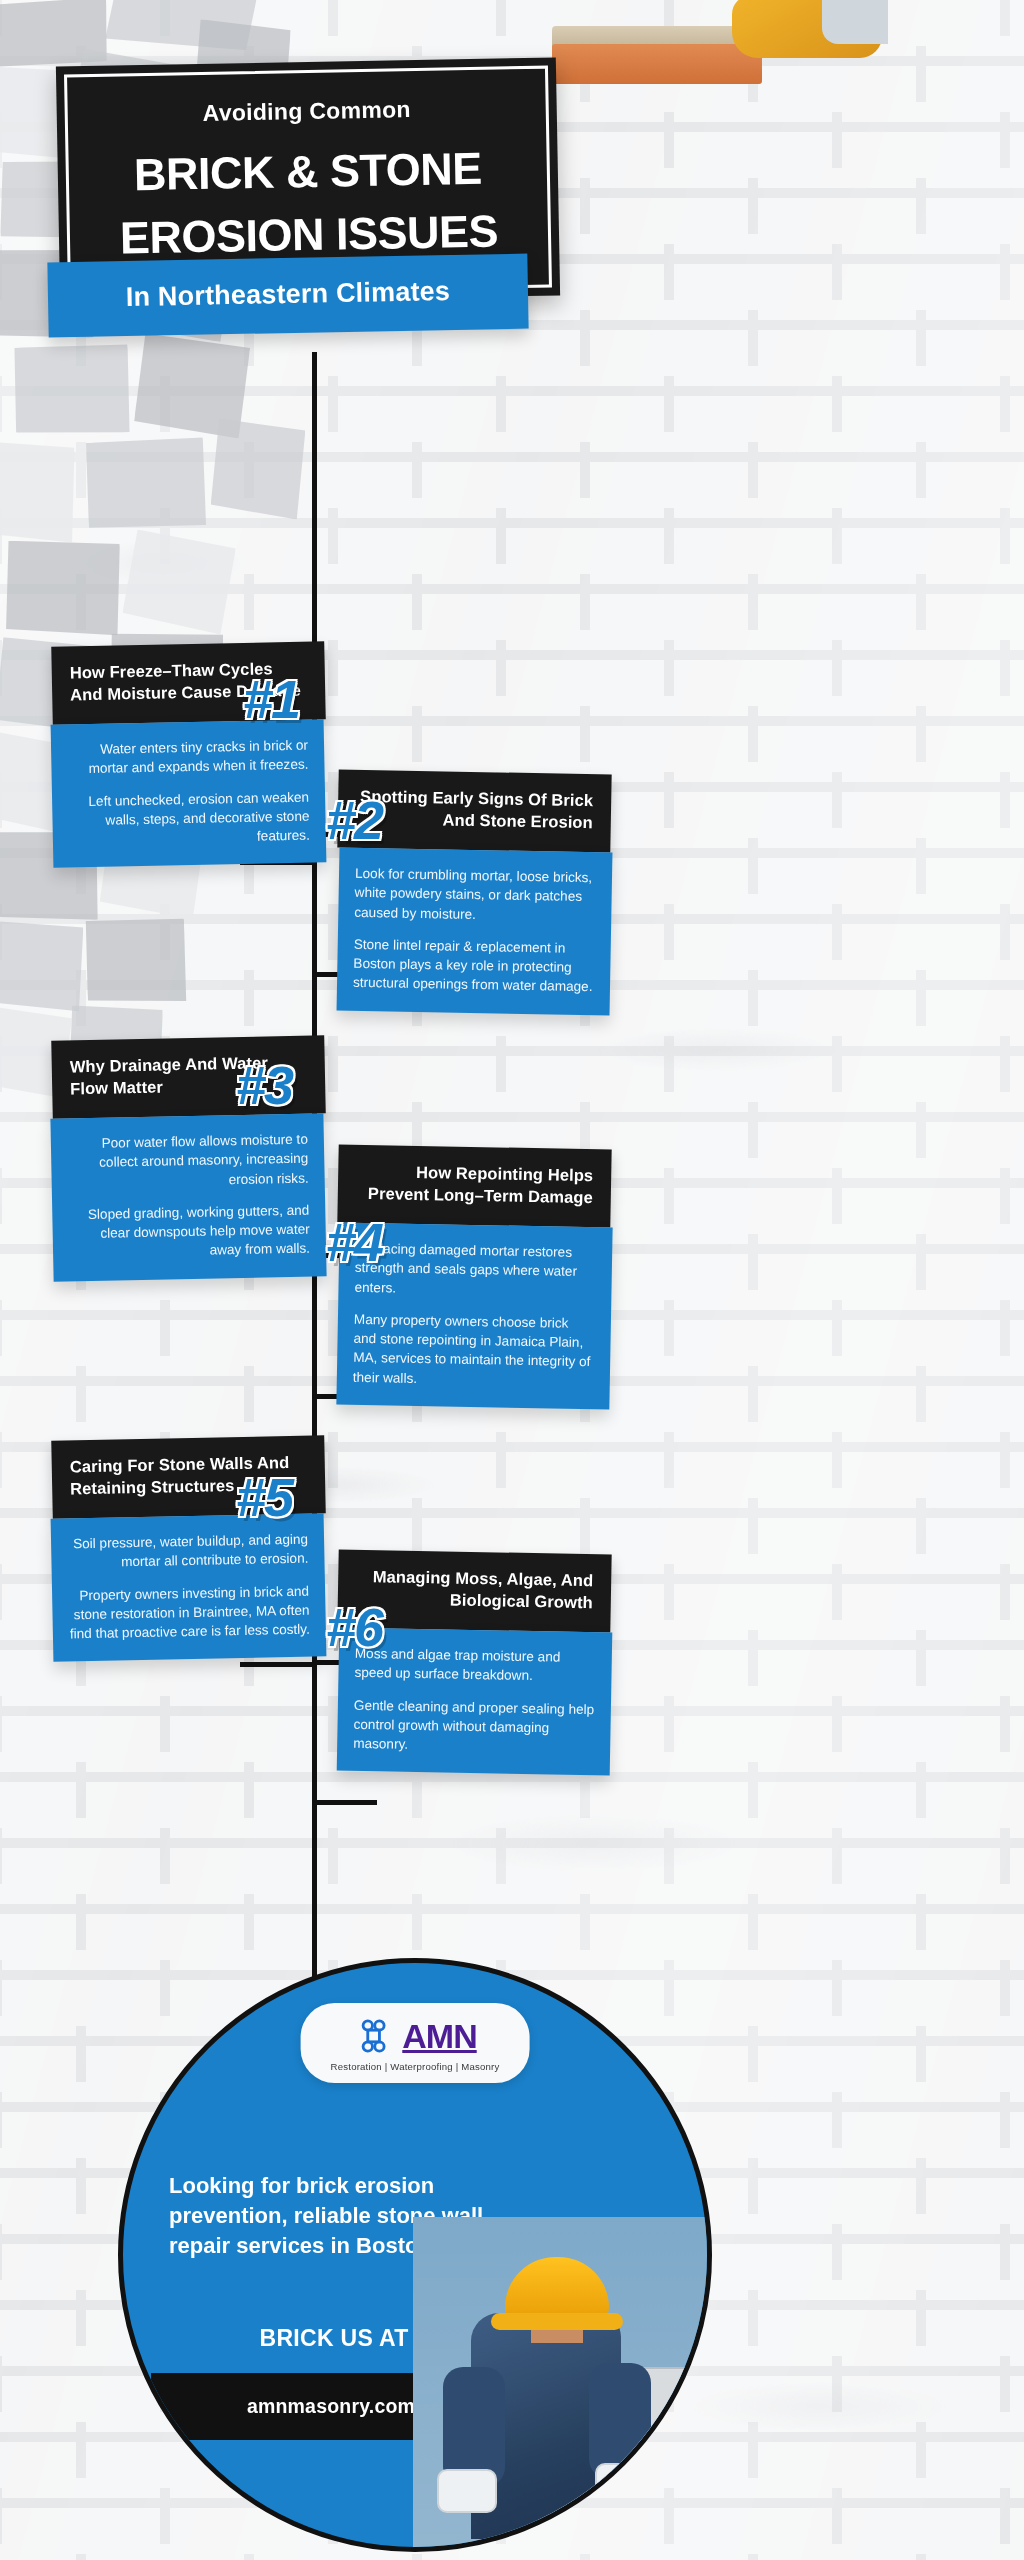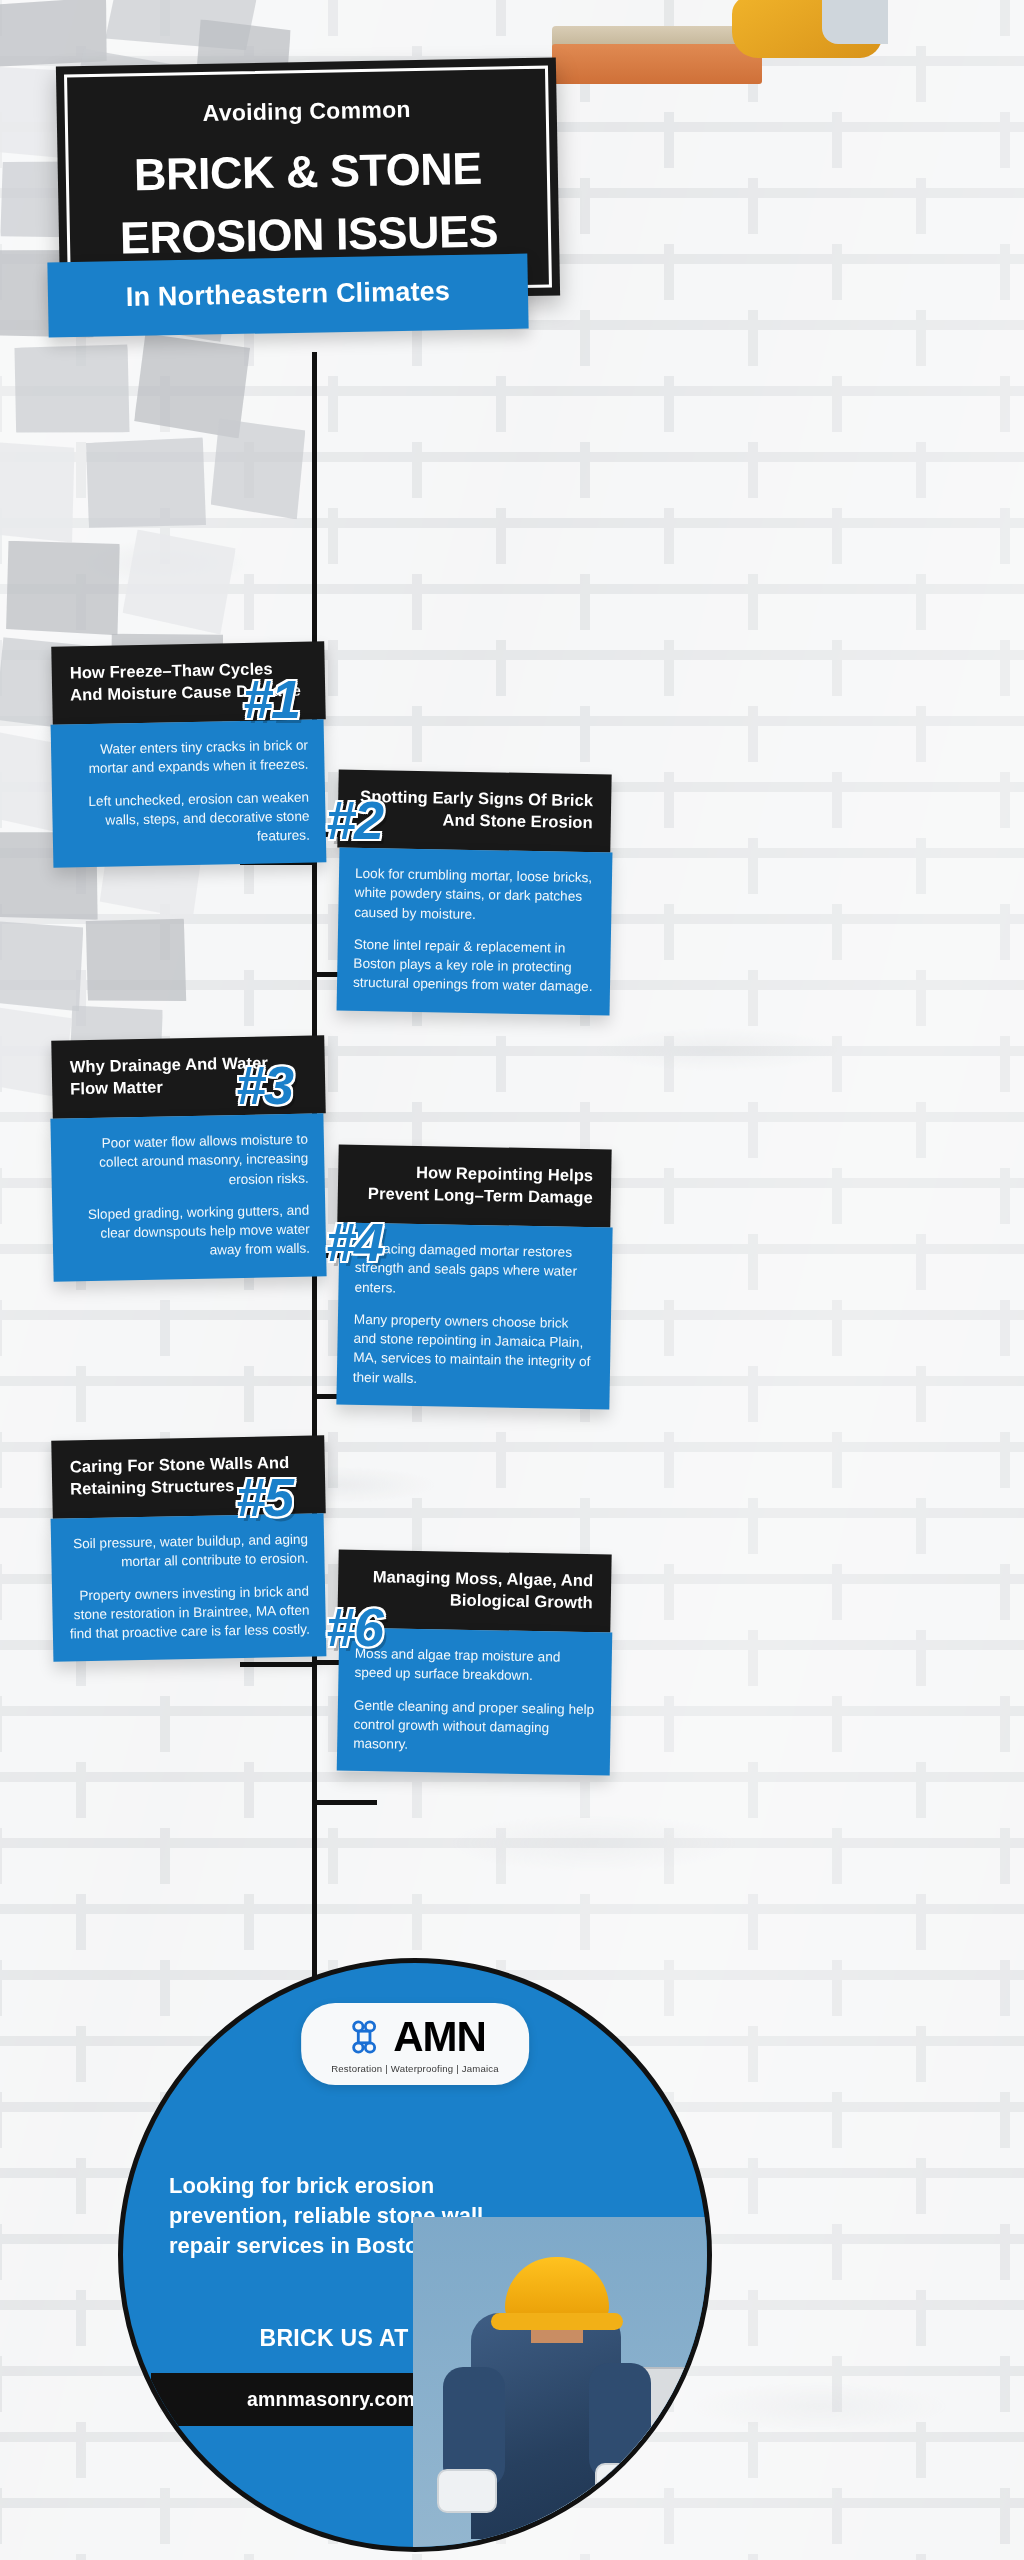--- a/index.html
+++ b/index.html
@@ -104,33 +104,33 @@
     background:#1a80ca;border:5px solid #111;overflow:hidden;
   }
   #logoPill{
     position:absolute;left:50%;top:40px;transform:translateX(-50%);
     background:#f7f9fa;border-radius:34px;
     padding:13px 30px 11px;display:flex;flex-direction:column;align-items:center;
     box-shadow:0 3px 10px rgba(0,0,0,.14);
   }
   #logoRow{display:flex;align-items:center;gap:9px;}
   #logoMark{width:40px;height:40px;flex:0 0 auto;}
-  #logoName{font-size:42px;font-weight:bold;color:#000000;letter-spacing:-1px;line-height:1;}
+  #logoName{font-size:34px;font-weight:bold;color:#4c1d95;letter-spacing:-1px;line-height:1;text-decoration:underline;}
   #logoSub{font-size:9.6px;color:#3a3a3a;letter-spacing:.2px;margin-top:5px;}
   #ctaHead{
     position:absolute;left:46px;top:208px;width:330px;
     color:#fff;font-size:22px;font-weight:bold;line-height:1.36;
   }
   #ctaVisit{
     position:absolute;left:46px;top:362px;width:330px;text-align:center;
     color:#fff;font-size:23px;font-weight:bold;letter-spacing:.3px;
   }
   #ctaUrlBar{
     position:absolute;left:28px;top:410px;width:340px;background:#111;
-    padding:15px 10px;text-align:center;
+    padding:22px 10px;text-align:center;
   }
   #ctaUrlBar .u{color:#fff;font-size:19.5px;font-weight:bold;letter-spacing:.2px;}
 
   
   #worker{position:absolute;right:-6px;bottom:0;width:300px;height:330px;overflow:hidden;}
   #worker .sky{position:absolute;inset:0;background:linear-gradient(180deg,#7ea9c9,#93b6cf);}
   #worker .blk{position:absolute;background:#d9dcdf;border:2px solid #b9bec4;border-radius:3px;}
   #worker .torso{position:absolute;left:58px;top:96px;width:150px;height:226px;
     background:linear-gradient(160deg,#3f5e85,#27405f 60%,#1e3450);border-radius:28px 24px 0 0;}
   #worker .sleeve{position:absolute;background:#2f4c70;border-radius:20px;}
@@ -641,21 +641,21 @@
               <rect x="17" y="17" width="14" height="14"></rect>
               <path d="M17 17 A5.6 5.6 0 1 0 11.4 11.4 A5.6 5.6 0 0 0 17 17"></path>
               <path d="M31 17 A5.6 5.6 0 1 1 36.6 11.4 A5.6 5.6 0 0 1 31 17"></path>
               <path d="M17 31 A5.6 5.6 0 1 1 11.4 36.6 A5.6 5.6 0 0 1 17 31"></path>
               <path d="M31 31 A5.6 5.6 0 1 0 36.6 36.6 A5.6 5.6 0 0 0 31 31"></path>
             </g>
           </svg>
         </span>
         <span id="logoName">AMN</span>
       </div>
-      <div id="logoSub">Restoration | Waterproofing | Jamaica</div>
+      <div id="logoSub">Restoration | Waterproofing | Masonry</div>
     </div>
 
     <div id="ctaHead">Looking for brick erosion prevention, reliable stone wall repair services in Boston?</div>
     <div id="ctaVisit">BRICK US AT</div>
     <div id="ctaUrlBar">
       <span class="u">amnmasonry.com</span>
     </div>
 
     <div id="worker">
       <div class="sky"></div>

